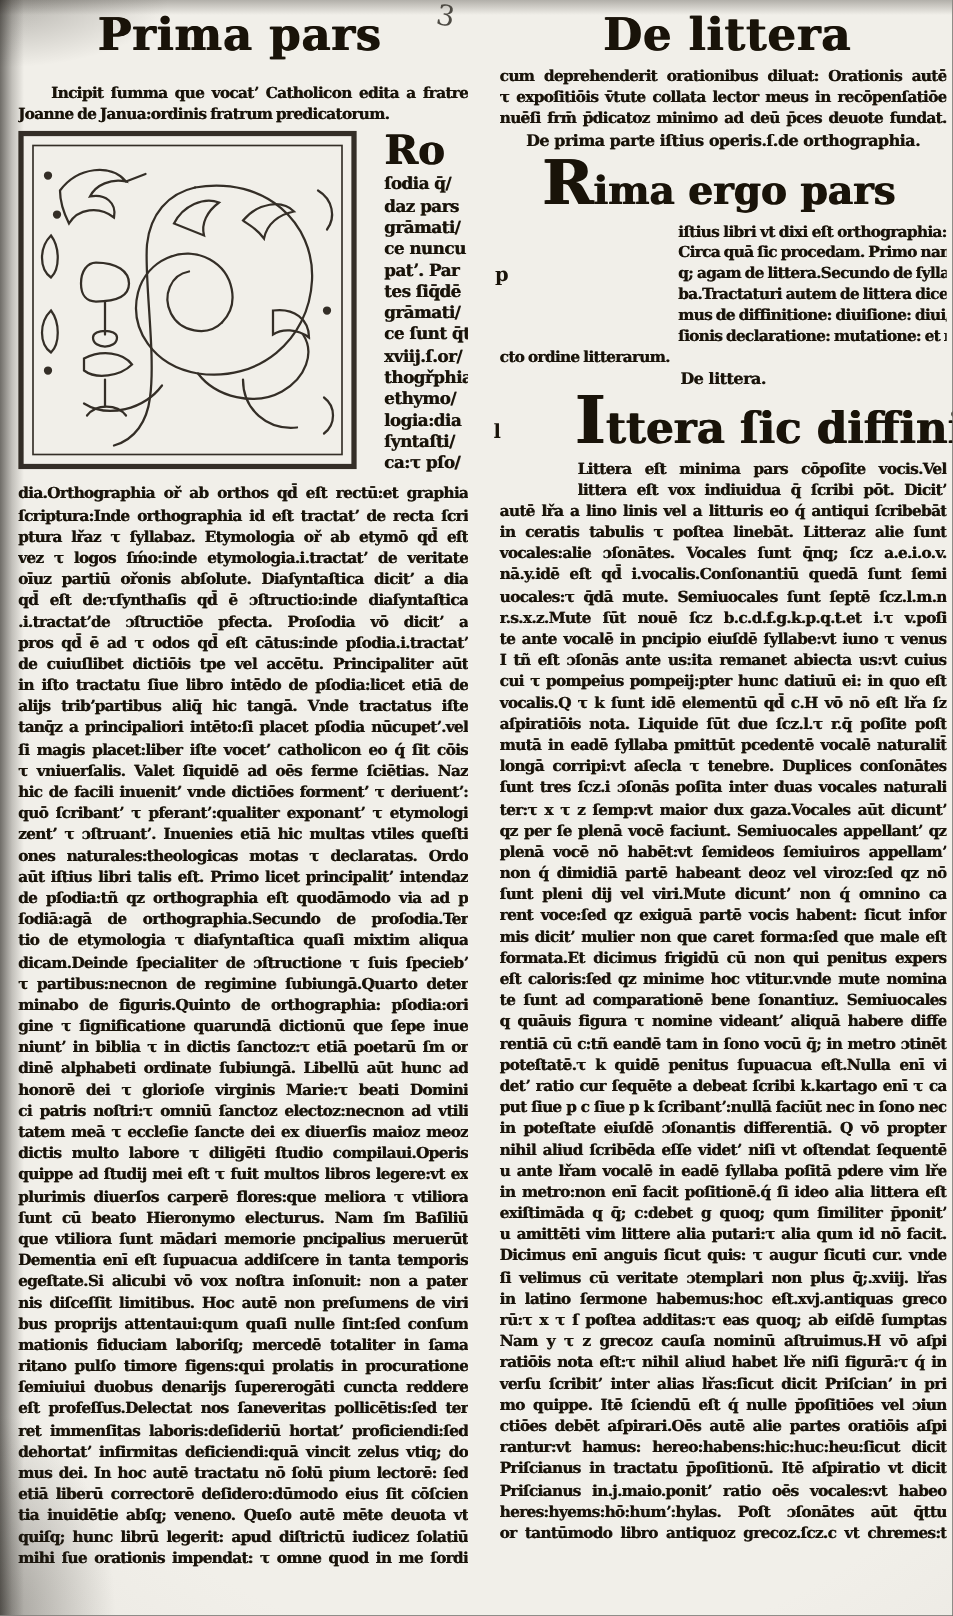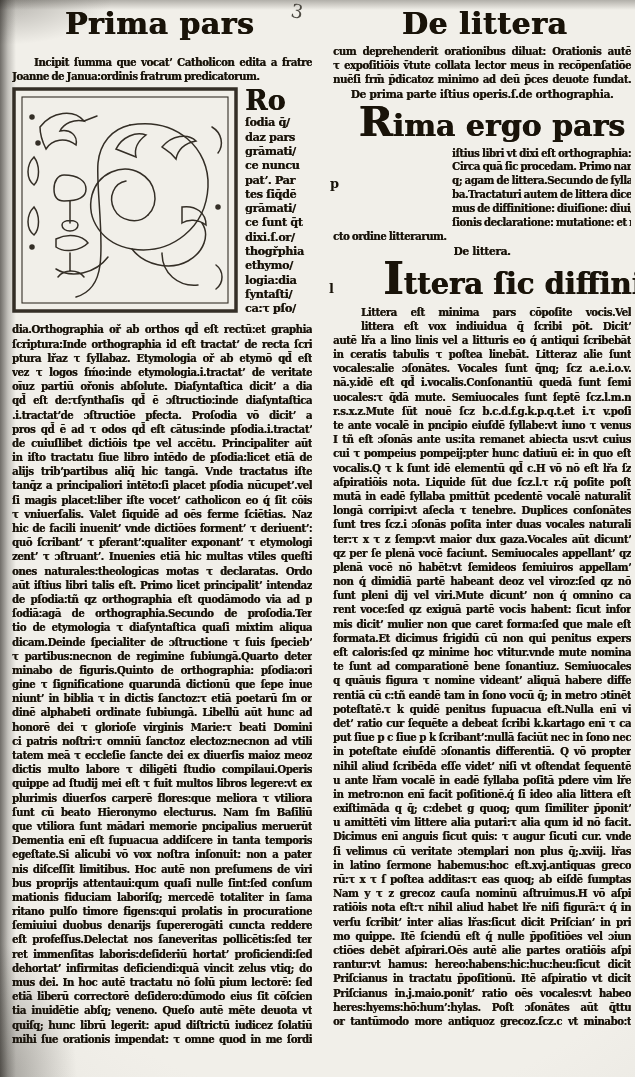--- a/index.html
+++ b/index.html
@@ -23,36 +23,36 @@
     color:#4d4a43;transform:rotate(10deg);}
   .col{position:absolute;}
   .col-left{left:12px;top:55px;width:300px;}
   .col-right{left:333px;top:44px;width:298px;}
   .ln{font-size:10.2px;line-height:14.2px;height:14.2px;white-space:nowrap;overflow:hidden;
     letter-spacing:-.45px;word-spacing:-.6px;text-align:justify;text-align-last:justify;}
   .ln-left{text-align:left;text-align-last:left;}
   .indent1{padding-left:22px;}
   .initial-row{display:flex;margin-top:4px;height:228px;}
   .woodcut{width:226px;height:226px;flex:0 0 auto;}
-  .wrapcol{flex:1 1 auto;padding-left:7px;overflow:hidden;}
+  .wrapcol{flex:1 1 auto;padding-left:18px;overflow:hidden;}
   .wrap-big{font-size:27px;line-height:28px;text-shadow:.6px 0 0 currentColor;}
   .wrap-ln{font-size:11.2px;line-height:14.3px;height:14.3px;white-space:nowrap;
     letter-spacing:-.35px;text-align:left;}
   .body-list{margin-top:7px;}
   .rubric{font-size:10.6px;line-height:14px;height:14px;letter-spacing:-.3px;
     text-align:left;text-align-last:center;white-space:nowrap;}
-  .head1{font-size:30px;line-height:36px;margin:3px 6px 3px 0;text-align:right;
+  .head1{font-size:26px;line-height:36px;margin:3px 6px 3px 0;text-align:center;
     text-shadow:.7px 0 0 currentColor;white-space:nowrap;}
   .head1::first-letter{font-size:41px;}
   .head2{font-size:29px;line-height:42px;padding-left:50px;text-shadow:.7px 0 0 currentColor;
     white-space:nowrap;}
   .head2::first-letter{font-size:44px;}
   .indent-block{margin-left:119px;}
   .indent-block .ln{line-height:13.8px;height:13.8px;}
-  .indent2{margin-left:28px;}
+  .indent2{margin-left:52px;}
   .guide{position:absolute;font-size:13px;font-weight:700;}
   .guide-p{left:330px;top:176px;}
   .guide-l{left:329px;top:281px;}
   .sig{position:absolute;left:576px;top:1080px;font-size:12px;letter-spacing:7px;white-space:nowrap;margin-top:32px;}
 </style>
 </head>
 <body>
 
 <div class="page">
   <div class="edge-top"></div>
@@ -100,21 +100,21 @@
         <div class="wrap-big ink">Ro</div>
         <div>
             <div class="wrap-ln ink">ſodia q̄/</div>
             <div class="wrap-ln ink">daz pars</div>
             <div class="wrap-ln ink">grāmati/</div>
             <div class="wrap-ln ink">ce nuncu</div>
             <div class="wrap-ln ink">patʼ. Par</div>
             <div class="wrap-ln ink">tes ſiq̄dē</div>
             <div class="wrap-ln ink">grāmati/</div>
             <div class="wrap-ln ink">ce ſunt q̄t</div>
-            <div class="wrap-ln ink">dixi.ſ.or/</div>
+            <div class="wrap-ln ink">xviij.ſ.or/</div>
             <div class="wrap-ln ink">thogřphia</div>
             <div class="wrap-ln ink">ethymo/</div>
             <div class="wrap-ln ink">logia:dia</div>
             <div class="wrap-ln ink">ſyntaſti/</div>
             <div class="wrap-ln ink">ca:τ pſo/</div>
           </div>
       </div>
     </div>
 
     <div class="body-list">
@@ -237,21 +237,21 @@
         <div class="ln ink">rū:τ x τ ſ poſtea additas:τ eas quoq; ab eiſdē ſumptas</div>
         <div class="ln ink">Nam y τ z grecoz cauſa nominū aſtruimus.H vō aſpi</div>
         <div class="ln ink">ratiōis nota eſt:τ nihil aliud habet lře niſi figurā:τ q́ in</div>
         <div class="ln ink">verſu ſcribitʼ inter alias lřas:ſicut dicit Priſcianʼ in pri</div>
         <div class="ln ink">mo quippe. Itē ſciendū eſt q́ nulle p̄poſitiōes vel ɔiun</div>
         <div class="ln ink">ctiōes debēt aſpirari.Oēs autē alie partes oratiōis aſpi</div>
         <div class="ln ink">rantur:vt hamus: hereo:habens:hic:huc:heu:ſicut dicit</div>
         <div class="ln ink">Priſcianus in tractatu p̄poſitionū. Itē aſpiratio vt dicit</div>
         <div class="ln ink">Priſcianus in.j.maio.ponitʼ ratio oēs vocales:vt habeo</div>
         <div class="ln ink">heres:hyems:hō:humʼ:hylas. Poſt ɔſonātes aūt q̄ttu</div>
-        <div class="ln ink">or tantūmodo more antiquoz grecoz.ſcz.c vt minabo:t</div>
+        <div class="ln ink">or tantūmodo libro antiquoz grecoz.ſcz.c vt chremes:t</div>
       </div>
   </div>
 
   <div class="guide guide-p">p</div>
   <div class="guide guide-l">l</div>
   <div class="sig ink">a 2</div>
 
   <div class="edge-left"></div>
   <div class="corner-bl"></div>
 </div>

